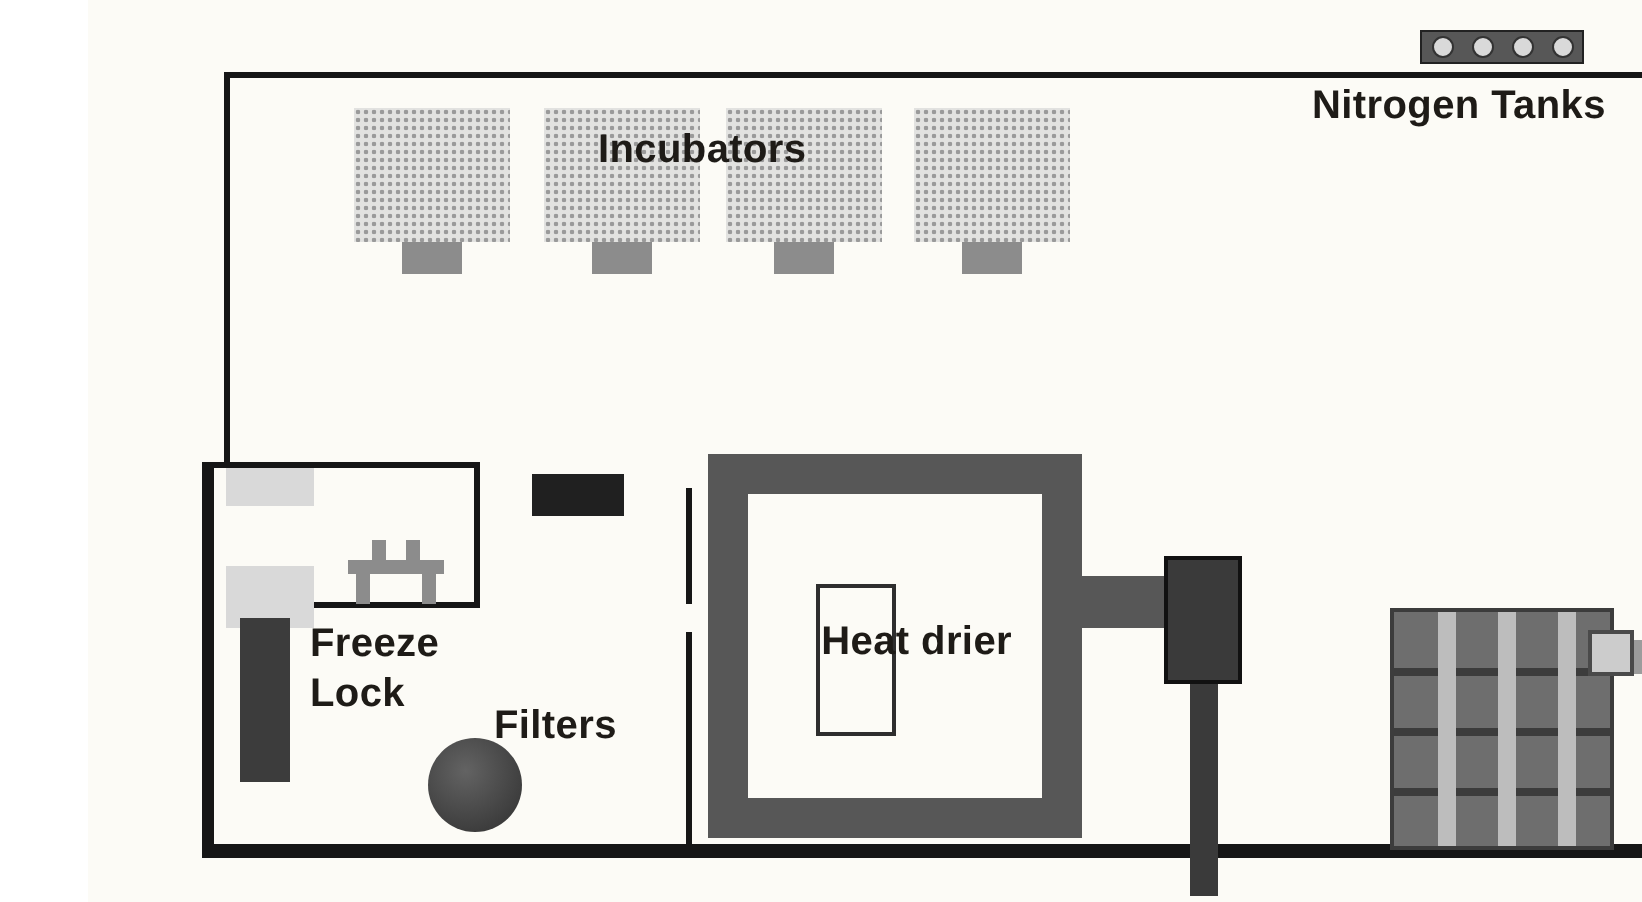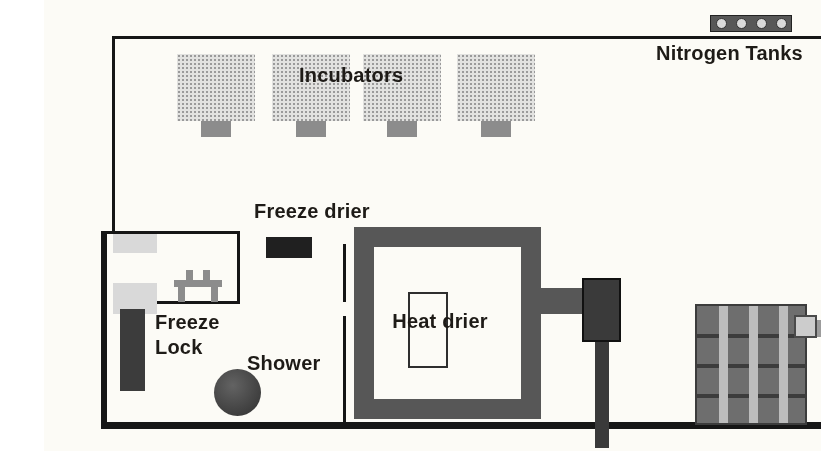--- a/index.html
+++ b/index.html
@@ -129,19 +129,18 @@
     <div class="af-line" style="top:88px"></div>
     <div class="af-bar" style="left:22px"></div>
     <div class="af-bar" style="left:52px"></div>
     <div class="af-bar" style="left:82px"></div>
   </div>
   <div class="abs" style="left:762px;top:320px;width:54px;height:17px;background:#9c9c9c;z-index:3"></div>
   <div class="abs" style="left:750px;top:315px;width:23px;height:23px;background:#cccccc;border:2px solid #4a4a4a;z-index:4"></div>
 
   <div class="label" style="left:255px;top:64px">Incubators</div>
   <div class="label" style="left:612px;top:42px">Nitrogen Tanks</div>
-  <div class="label" style="left:210px;top:200px">Freeze drier</div>
   <div class="label" style="left:111px;top:311px">Freeze</div>
   <div class="label" style="left:111px;top:336px">Lock</div>
-  <div class="label" style="left:203px;top:352px">Shower</div>
-  <div class="label" style="left:330px;top:310px;width:132px;text-align:center">Heat drier</div>
+  <div class="label" style="left:203px;top:352px">Filters</div>
+  <div class="label" style="left:330px;top:310px;width:132px;text-align:right">Heat drier</div>
 
 </div>
 
 </body></html>

